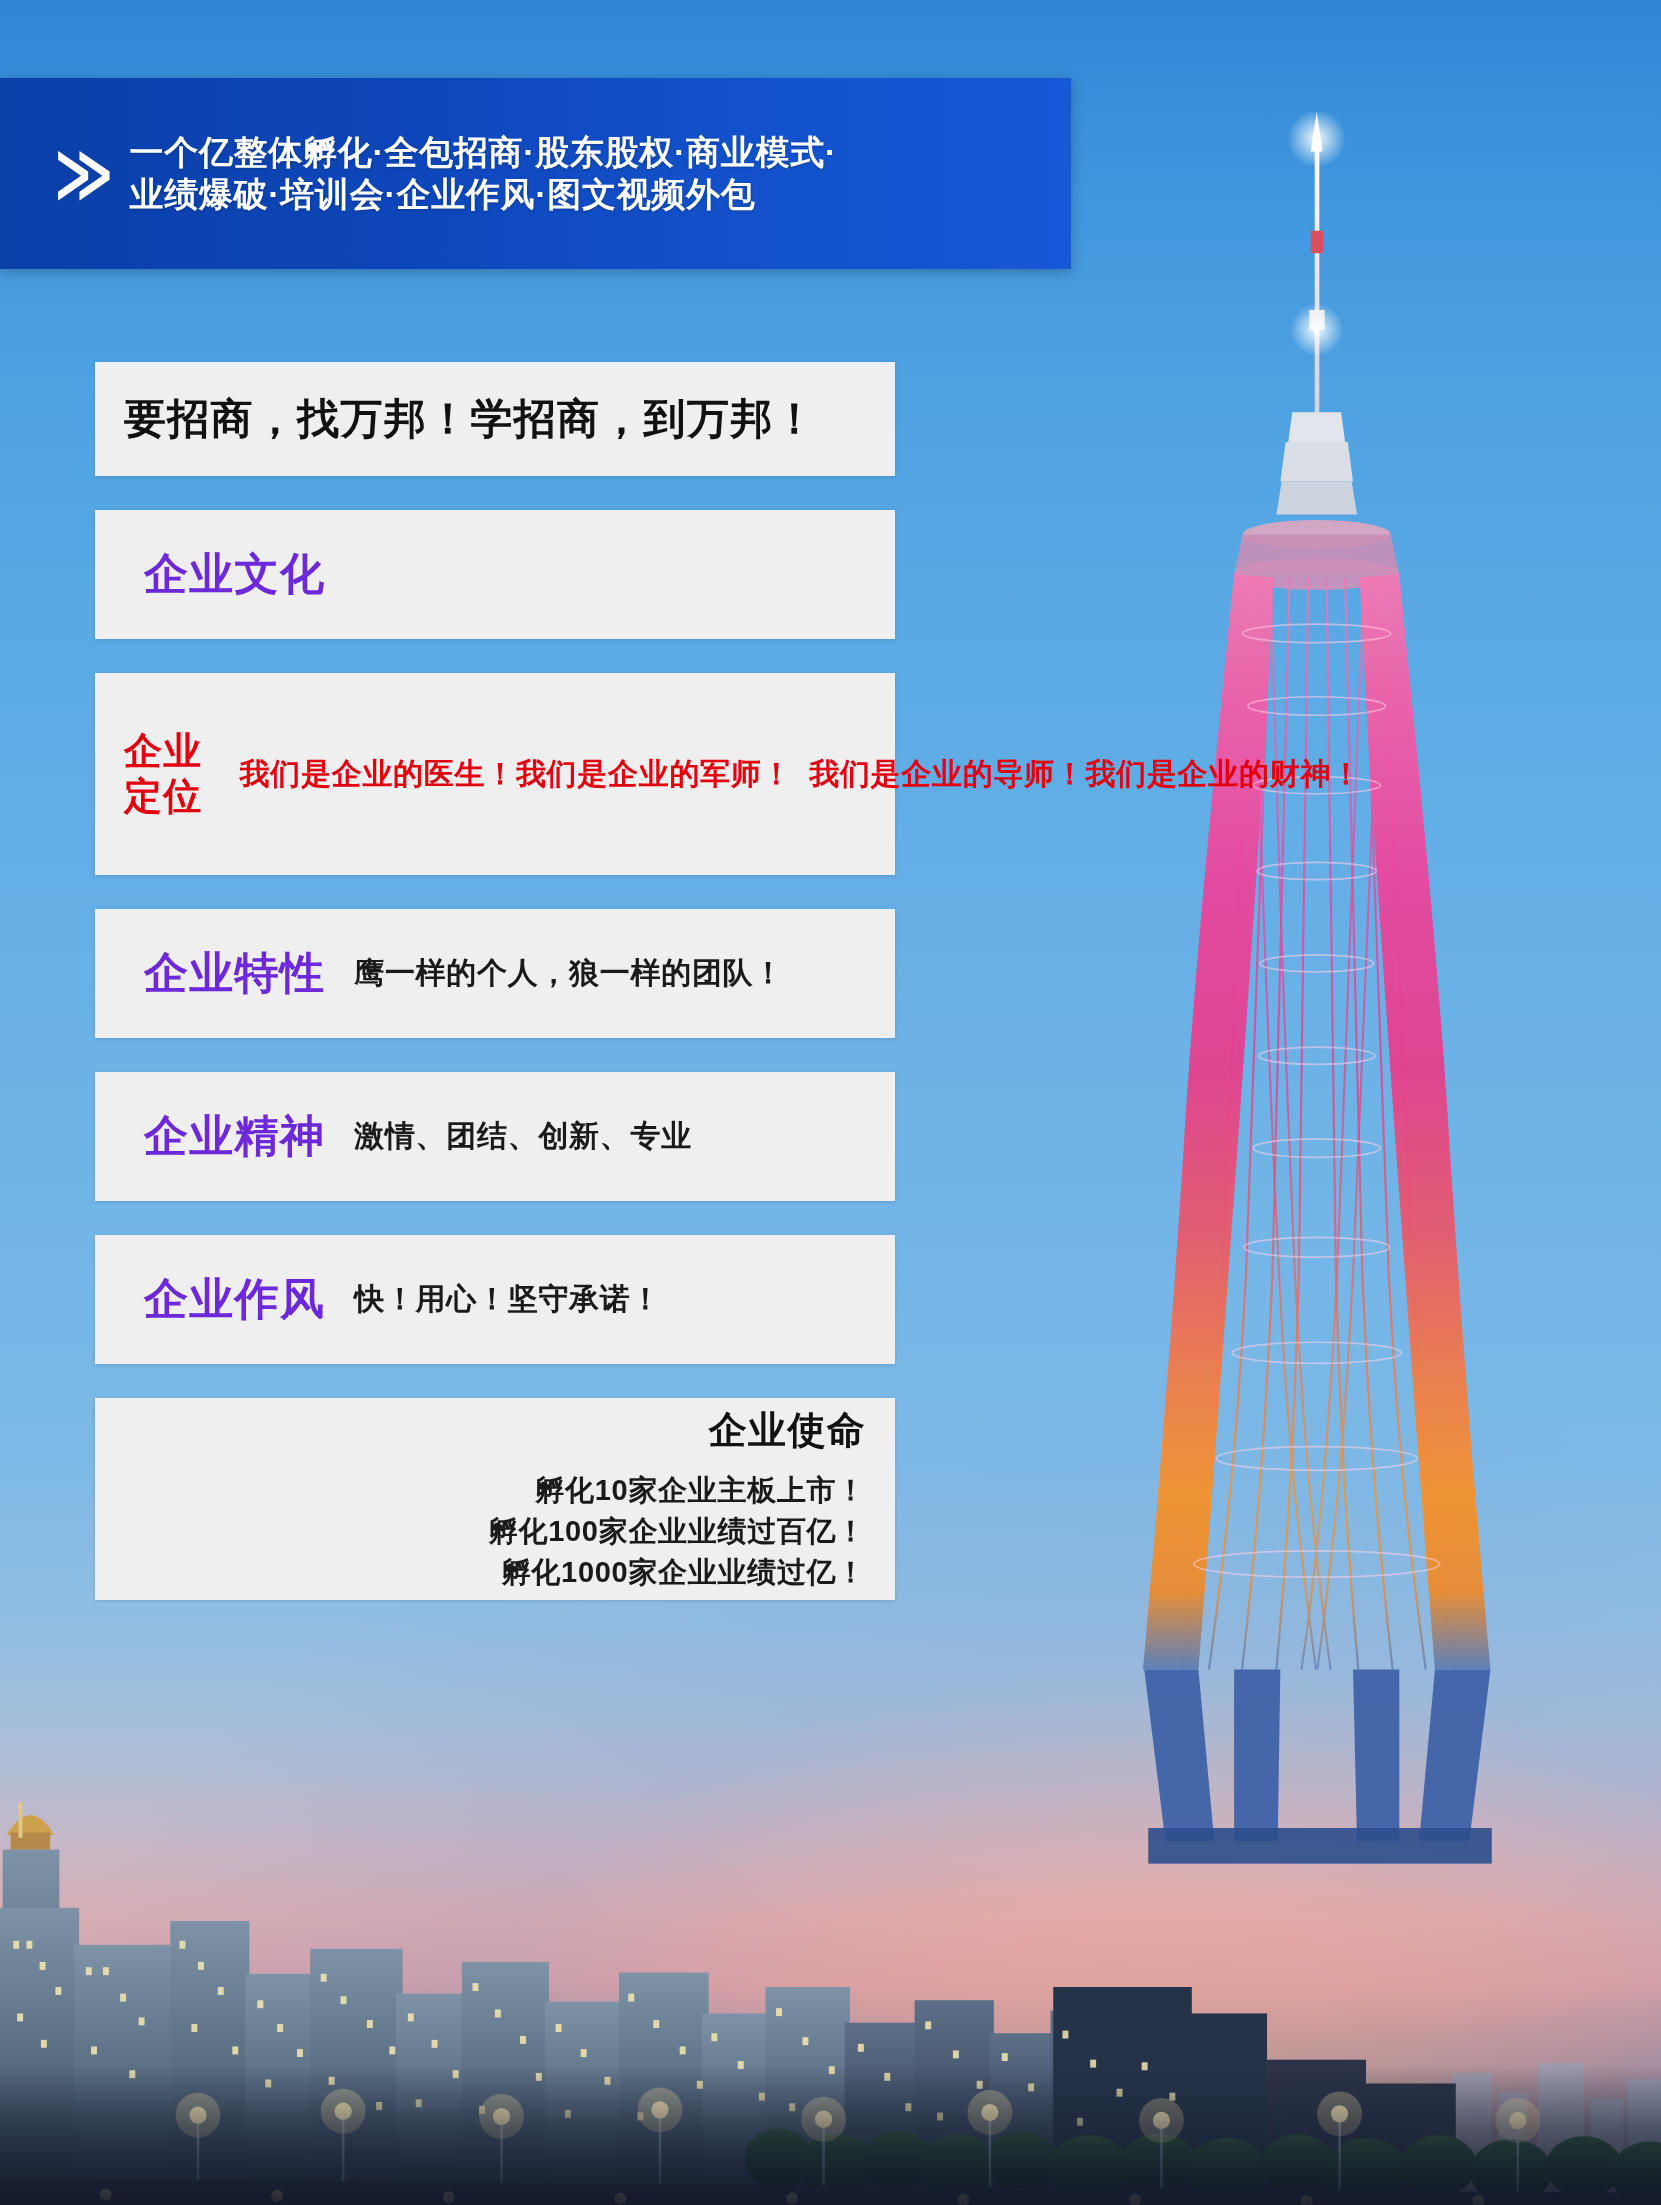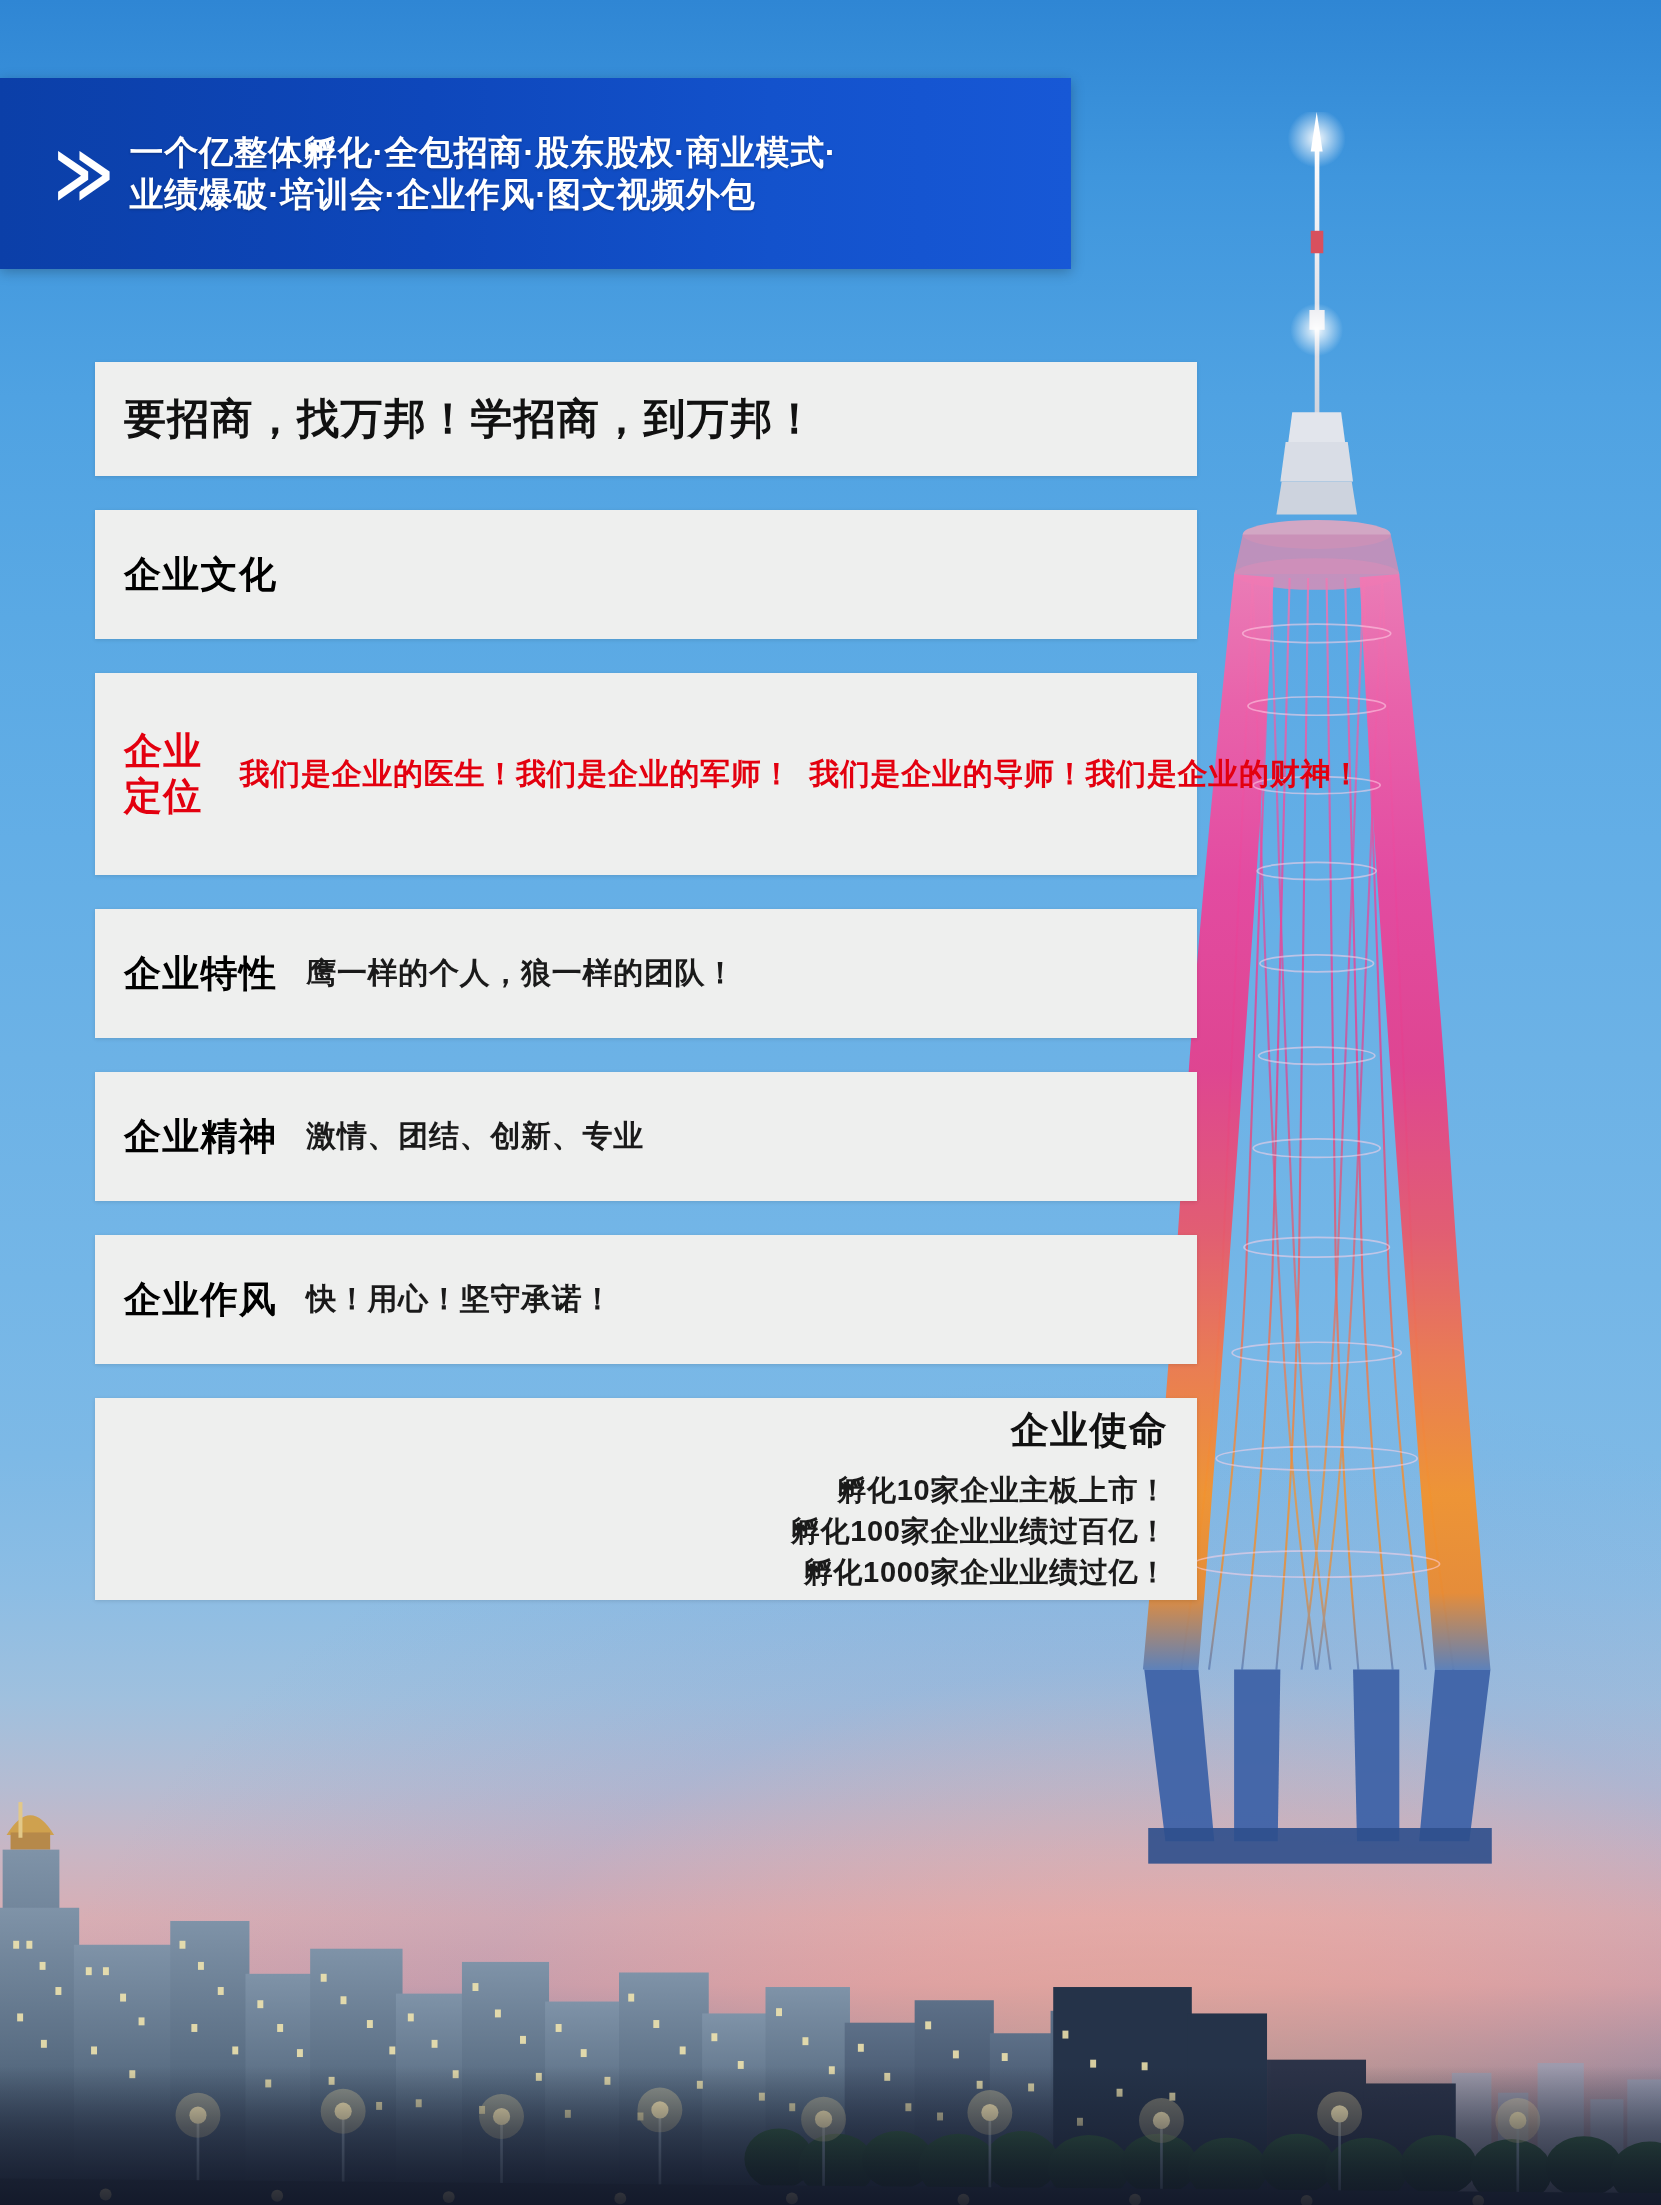--- a/index.html
+++ b/index.html
@@ -108,42 +108,43 @@
     letter-spacing: 0.7px;
     text-shadow: 0 1.3px 2.6px rgba(0,0,0,0.25);
   }
   .banner-text div { white-space: nowrap; }
 
   
   .cards {
     position: absolute;
     left: 95px;
     top: 362px;
-    width: 1102px;
+    width: 800px;
   }
   .card {
     background: #eeefee;
     margin-bottom: 34px;
     padding: 0 29px;
     box-sizing: border-box;
     display: flex;
     align-items: center;
     box-shadow: 0 1.3px 4px rgba(0,0,0,0.12);
   }
   .card-h1 { height: 114px; }
   .card-h2 { height: 129px; }
   .card-h3 { height: 202px; }
 
   .title {
-    font-size: 37px;
-    font-weight: bold;
-    color: #000000;
+    font-size: 44px;
+    font-weight: bold;
+    color: #6d28d9;
     letter-spacing: 1.3px;
     white-space: nowrap;
     flex: 0 0 auto;
+    margin-left: 20px;
   }
   .body {
     font-size: 30px;
     font-weight: bold;
     color: #1a1a1a;
     letter-spacing: 0.7px;
     margin-left: 29px;
     white-space: nowrap;
   }
   .headline {

